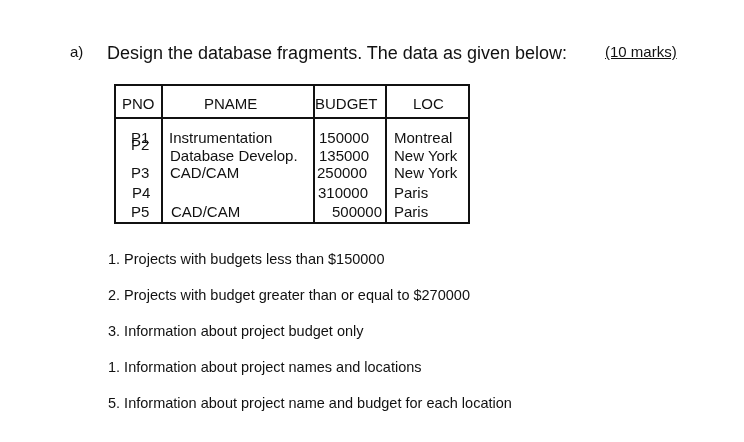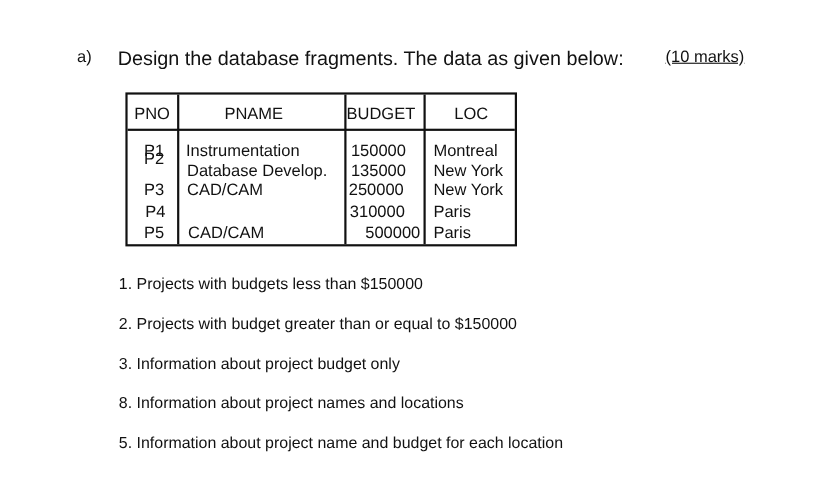--- a/index.html
+++ b/index.html
@@ -62,17 +62,17 @@
 
   <div class="cell" style="left:278px; top:43px">Montreal</div>
   <div class="cell" style="left:278px; top:61px">New York</div>
   <div class="cell" style="left:278px; top:78px">New York</div>
   <div class="cell" style="left:278px; top:98px">Paris</div>
   <div class="cell" style="left:278px; top:117px">Paris</div>
 </div>
 
 <div class="list">
   <div class="list-item" style="top:0px">1. Projects with budgets less than $150000</div>
-  <div class="list-item" style="top:36px">2. Projects with budget greater than or equal to $150000</div>
+  <div class="list-item" style="top:36px">2. Projects with budget greater than or equal to $270000</div>
   <div class="list-item" style="top:72px">3. Information about project budget only</div>
-  <div class="list-item" style="top:108px">8. Information about project names and locations</div>
+  <div class="list-item" style="top:108px">1. Information about project names and locations</div>
   <div class="list-item" style="top:144px">5. Information about project name and budget for each location</div>
 </div>
 
 </body></html>

